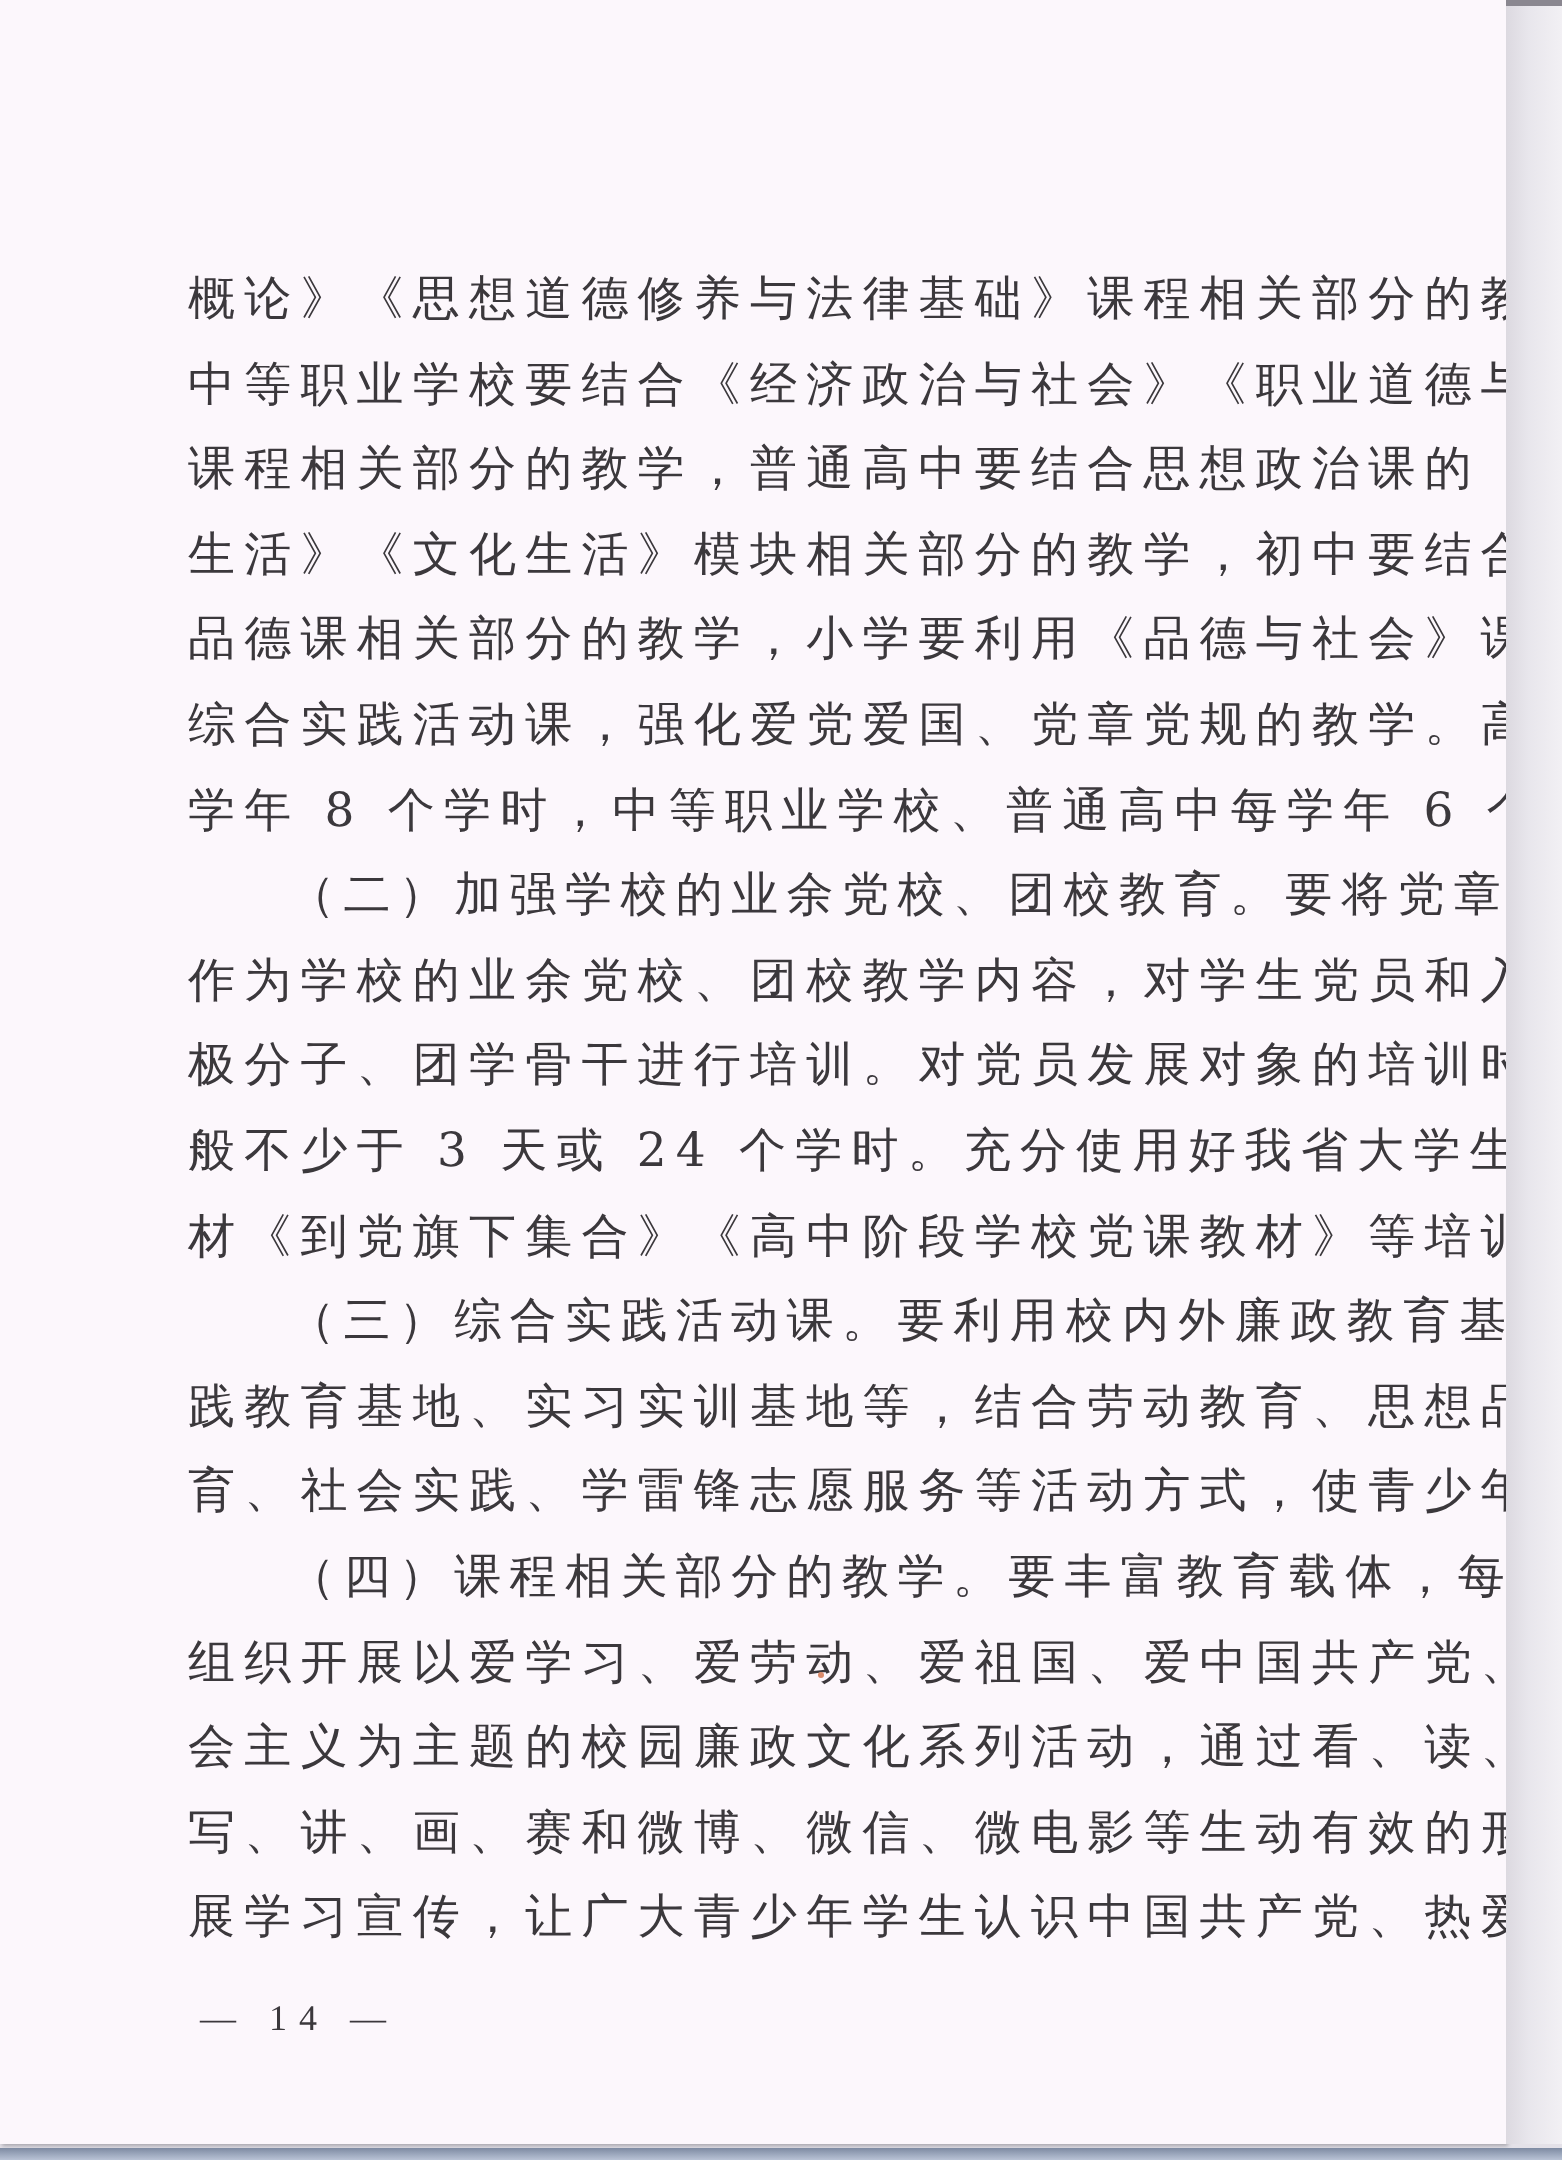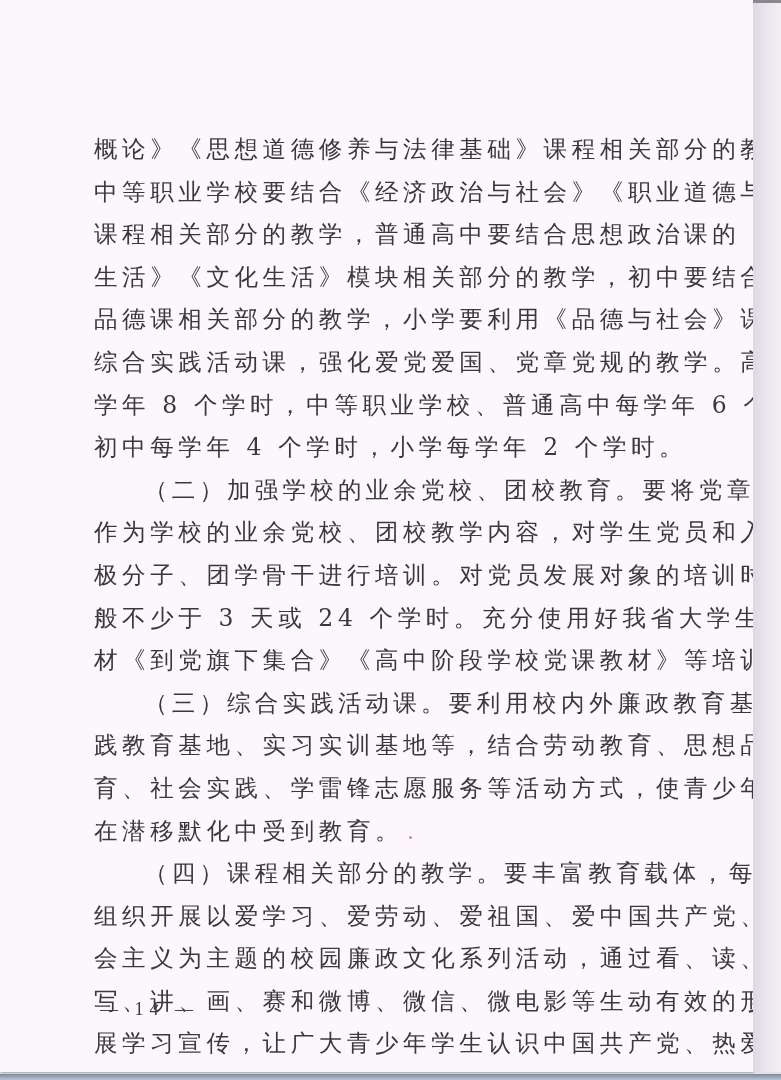--- a/index.html
+++ b/index.html
@@ -55,32 +55,30 @@
 
 <div class="page">
   <div class="body-text">
     <span class="line">概论》《思想道德修养与法律基础》课程相关部分的教学，</span>
     <span class="line">中等职业学校要结合《经济政治与社会》《职业道德与法律》</span>
     <span class="line">课程相关部分的教学，普通高中要结合思想政治课的《政治</span>
     <span class="line">生活》《文化生活》模块相关部分的教学，初中要结合思想</span>
     <span class="line">品德课相关部分的教学，小学要利用《品德与社会》课程和</span>
     <span class="line">综合实践活动课，强化爱党爱国、党章党规的教学。高校每</span>
     <span class="line">学年 8 个学时，中等职业学校、普通高中每学年 6 个学时，</span>
-    <span class="line">初中每学年 4 个学时，小学每学年 2 个学时。</span>
 
     <span class="line indent"><span class="heading">（二）加强学校的业余党校、团校教育。</span><span>要将党章党规</span></span>
     <span class="line">作为学校的业余党校、团校教学内容，对学生党员和入党积</span>
     <span class="line">极分子、团学骨干进行培训。对党员发展对象的培训时间一</span>
     <span class="line">般不少于 3 天或 24 个学时。充分使用好我省大学生党课教</span>
     <span class="line">材《到党旗下集合》《高中阶段学校党课教材》等培训教材。</span>
 
     <span class="line indent"><span class="heading">（三）综合实践活动课。</span><span>要利用校内外廉政教育基地、实</span></span>
     <span class="line">践教育基地、实习实训基地等，结合劳动教育、思想品德教</span>
     <span class="line">育、社会实践、学雷锋志愿服务等活动方式，使青少年学生</span>
-    <span class="line">在潜移默化中受到教育。</span>
 
     <span class="line indent"><span class="heading">（四）课程相关部分的教学。</span><span>要丰富教育载体，每年</span></span>
     <span class="line">组织开展以爱学习、爱劳动、爱祖国、爱中国共产党、爱社</span>
     <span class="line">会主义为主题的校园廉政文化系列活动，通过看、读、唱、</span>
     <span class="line">写、讲、画、赛和微博、微信、微电影等生动有效的形式开</span>
     <span class="line">展学习宣传，让广大青少年学生认识中国共产党、热爱中国</span>
   </div>
 
   <div class="speck"></div>
 

